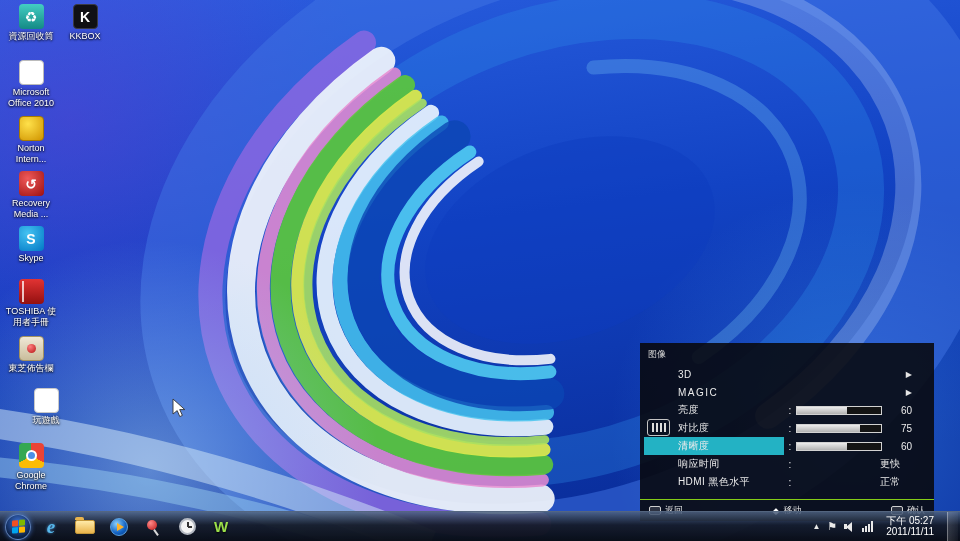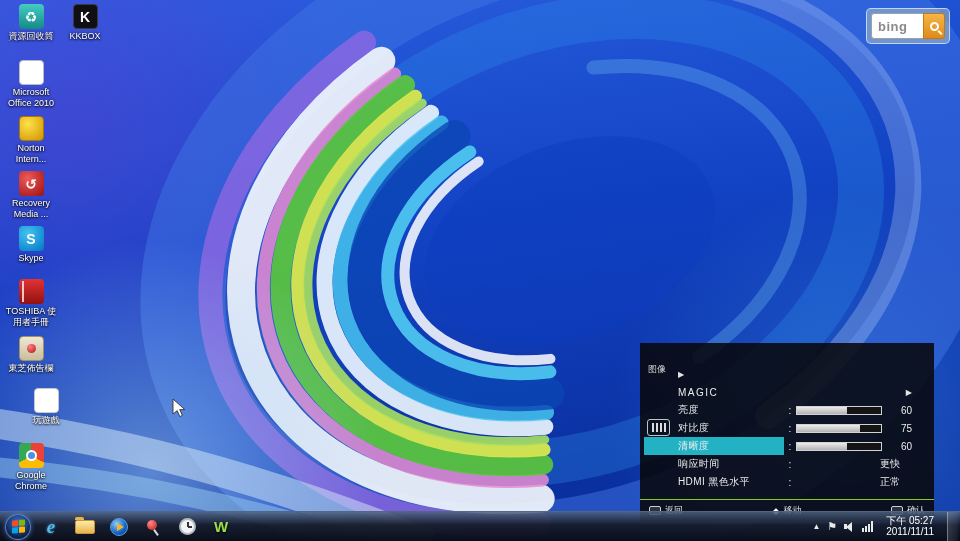--- a/index.html
+++ b/index.html
@@ -36,21 +36,21 @@
               display:flex;align-items:center;padding-left:6px;}
   .bing-logo{color:#8a8a8a;font-size:13px;font-weight:bold;letter-spacing:.5px;}
   .bing-btn{width:22px;background:linear-gradient(180deg,#f6b545,#e08a18);border:1px solid #c27a0e;
             border-radius:0 3px 3px 0;display:flex;align-items:center;justify-content:center;cursor:pointer;}
   .mag{position:relative;width:9px;height:9px;border:2px solid #fff;border-radius:50%;display:inline-block;}
   .mag::after{content:"";position:absolute;width:2px;height:5px;background:#fff;transform:rotate(-45deg);left:7px;top:6px;}
 
   
   #osd{position:absolute;left:640px;top:343px;width:294px;height:178px;z-index:5;
        background:rgba(8,8,11,.88);color:#ececec;}
-  .osd-title{position:absolute;left:8px;top:20px;font-size:9px;color:#cfcfcf;}
+  .osd-title{position:absolute;left:8px;top:5px;font-size:9px;color:#cfcfcf;}
   .osd-side-icon{position:absolute;left:7px;top:76px;width:23px;height:17px;border:1px solid #c4c4c4;
                  border-radius:3px;display:flex;align-items:stretch;justify-content:center;gap:2px;padding:3px;}
   .osd-side-icon i{display:block;width:2px;background:#dcdcdc;}
   .osd-rows{position:absolute;left:0;top:22px;width:100%;}
   .osd-row{display:flex;align-items:center;height:18px;padding:0 22px 0 38px;font-size:10px;}
   .osd-row .osd-label{flex:1;letter-spacing:.4px;white-space:nowrap;}
   .osd-row.selected{background:linear-gradient(90deg,transparent 0 4px,var(--osd-accent,#23b2c4) 4px 144px,transparent 144px);align-items:center;}
   .osd-arrow{font-size:8px;color:#e4e4e4;}
   .osd-colon{width:12px;text-align:center;}
   .osd-slider{width:86px;height:9px;border:1px solid #d2d2d2;background:#141414;margin-right:4px;}
@@ -203,40 +203,33 @@
     <div class="glyph g-games">W</div>
     <div class="lbl">玩遊戲</div>
   </div>
   <div class="dicon" style="left:2px;top:443px;">
     <div class="glyph g-chrome">
         <span class="chrome-hub"></span>
       </div>
     <div class="lbl">Google Chrome</div>
   </div>
 
-  <div id="bing">
-    <div class="bing-field">
-      <span class="bing-logo">bing</span>
-    </div>
-    <div class="bing-btn">
-      <span class="mag"></span>
-    </div>
-  </div>
 
   <div id="osd">
     <div class="osd-title">图像</div>
     <div class="osd-side-icon">
         <i></i>
         <i></i>
         <i></i>
         <i></i>
       </div>
 
     <div class="osd-rows">
       <div class="osd-row">
+        <span class="osd-label">3D</span>
         <span class="osd-arrow">▶</span>
       </div>
       <div class="osd-row">
         <span class="osd-label" style="letter-spacing:1.5px;">MAGIC</span>
         <span class="osd-arrow">▶</span>
       </div>
       <div class="osd-row">
         <span class="osd-label">亮度</span>
         <span class="osd-colon">:</span>
         <span class="osd-slider">

